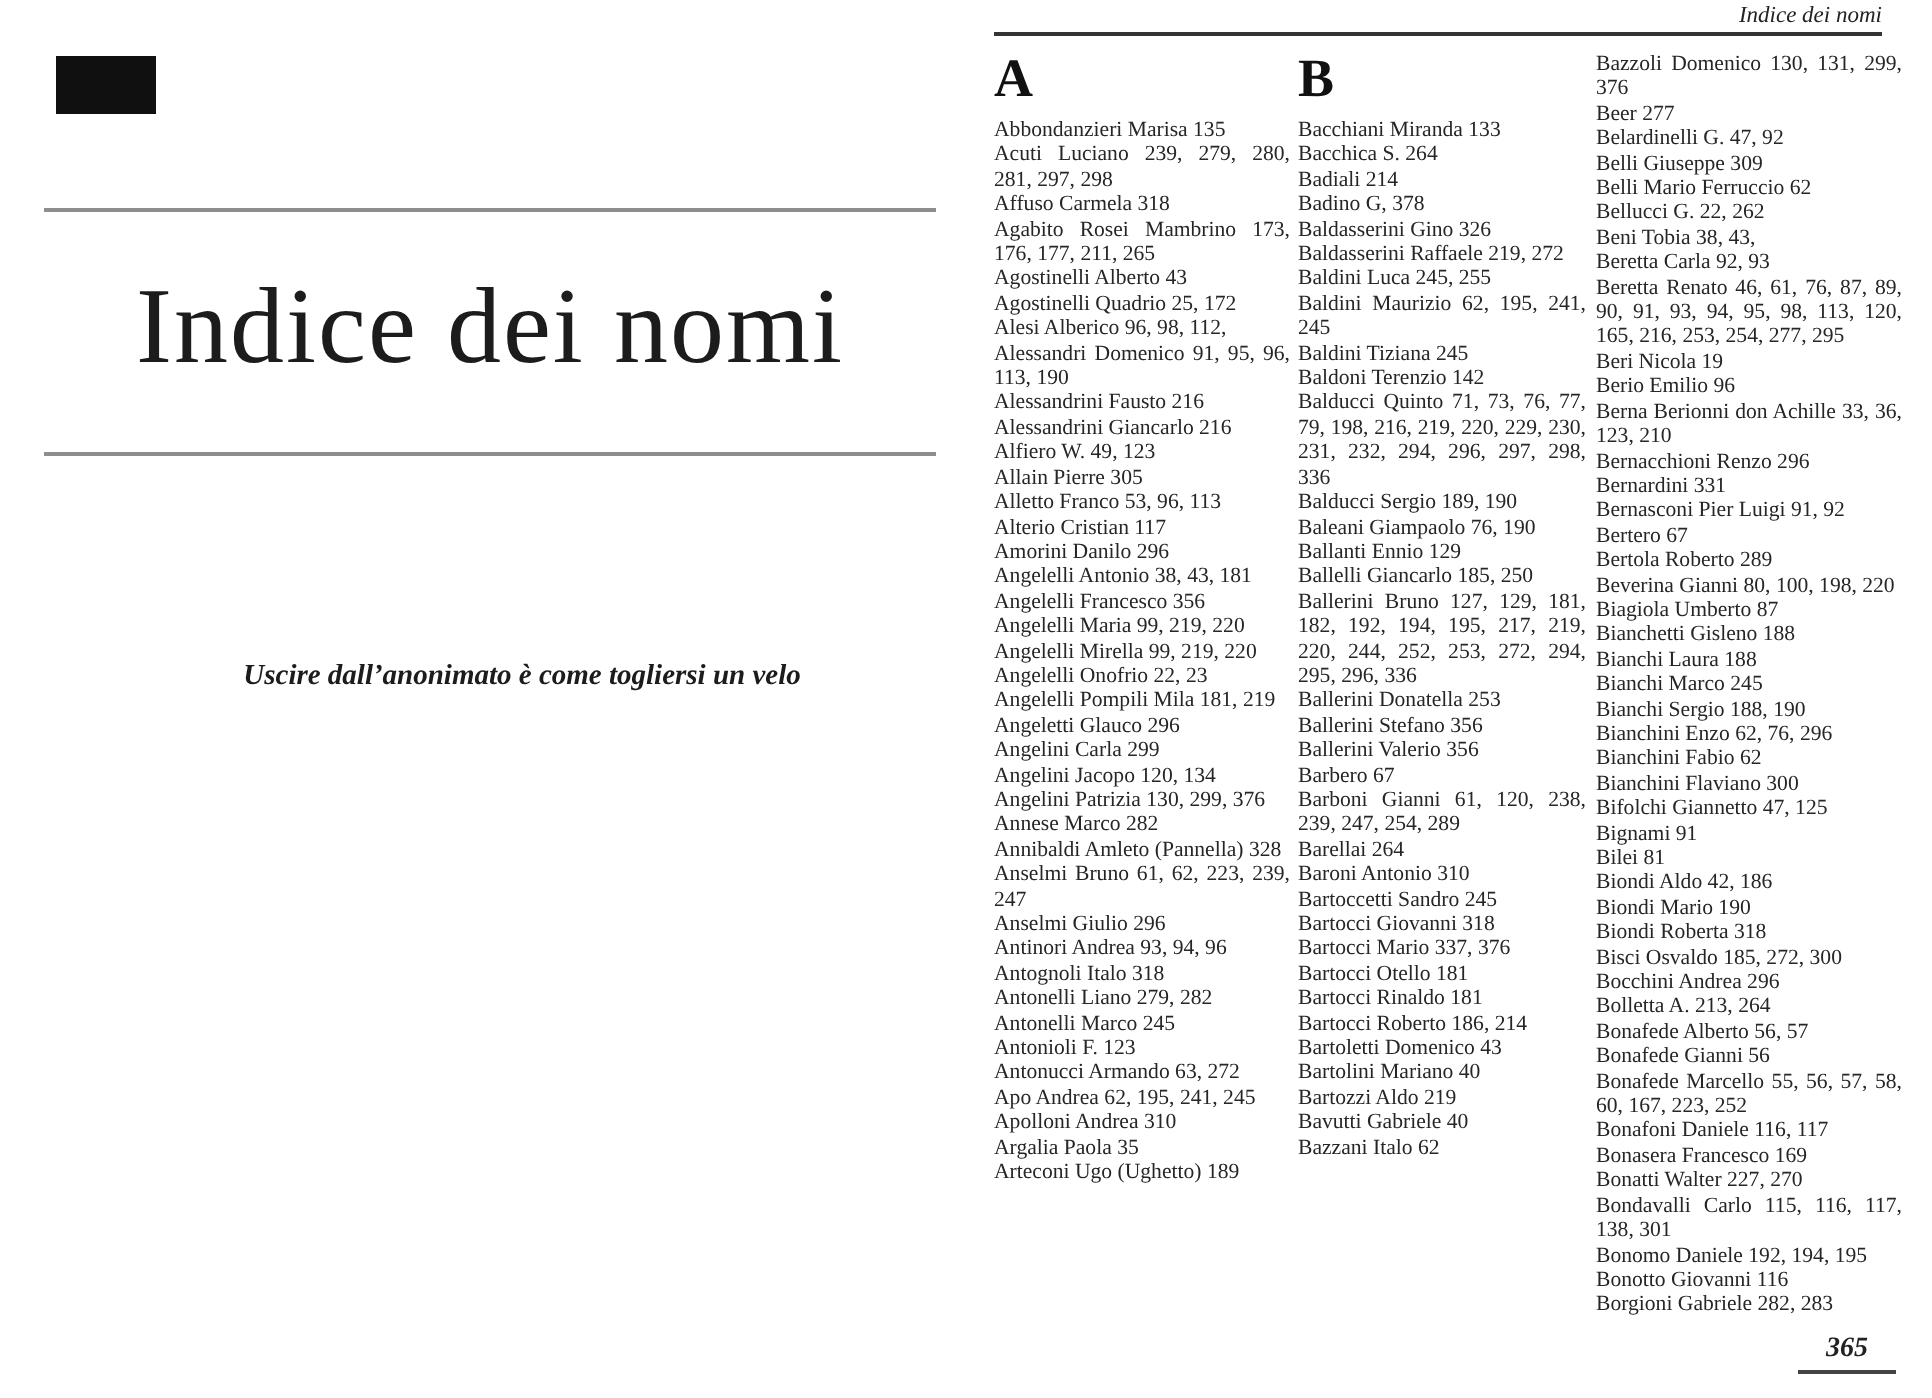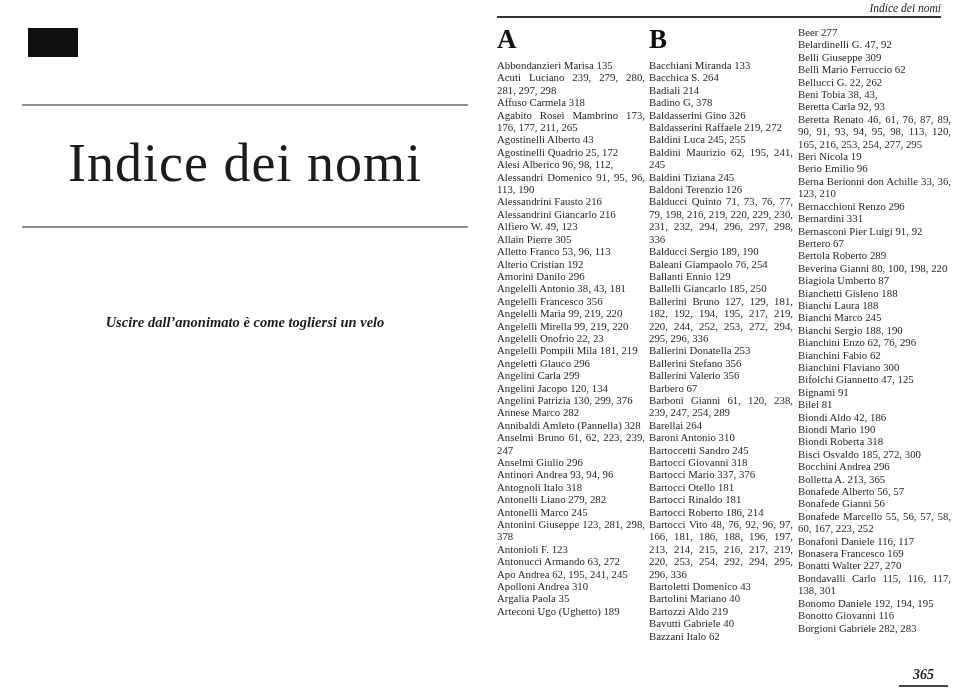--- a/index.html
+++ b/index.html
@@ -11,21 +11,21 @@
   .tab-mark{position:absolute;left:28px;top:28px;width:50px;height:29px;background:#101010;}
   .rule{position:absolute;left:22px;width:446px;height:2px;background:#8d8d8d;}
   .rule-top{top:104px;}
   .rule-bottom{top:226px;}
   .chapter-title{
     position:absolute;left:0;top:136px;width:490px;margin:0;
     text-align:center;font-weight:400;font-size:54px;line-height:1;
     letter-spacing:1px;color:#1c1c1c;
   }
   .epigraph{
-    position:absolute;left:0;top:314px;width:490px;margin:0;
+    position:absolute;left:0;top:314px;width:490px;margin:16px;
     text-align:center;font-style:italic;font-weight:700;font-size:14.5px;color:#1c1c1c;
   }
   
   .running-header{
     position:absolute;left:497px;top:2px;width:444px;
     text-align:right;font-style:italic;font-size:11.5px;color:#222;
   }
   .header-rule{position:absolute;left:497px;top:16px;width:444px;height:2px;background:#333;}
   .columns{position:absolute;left:497px;top:26px;width:454px;display:flex;}
   .col1{width:148px;margin-right:4px;}
@@ -66,91 +66,90 @@
           <p class="entry">Agabito Rosei Mambrino 173, 176, 177, 211, 265</p>
           <p class="entry">Agostinelli Alberto 43</p>
           <p class="entry">Agostinelli Quadrio 25, 172</p>
           <p class="entry">Alesi Alberico 96, 98, 112,</p>
           <p class="entry">Alessandri Domenico 91, 95, 96, 113, 190</p>
           <p class="entry">Alessandrini Fausto 216</p>
           <p class="entry">Alessandrini Giancarlo 216</p>
           <p class="entry">Alfiero W. 49, 123</p>
           <p class="entry">Allain Pierre 305</p>
           <p class="entry">Alletto Franco 53, 96, 113</p>
-          <p class="entry">Alterio Cristian 192</p>
+          <p class="entry">Alterio Cristian 117</p>
           <p class="entry">Amorini Danilo 296</p>
           <p class="entry">Angelelli Antonio 38, 43, 181</p>
           <p class="entry">Angelelli Francesco 356</p>
           <p class="entry">Angelelli Maria 99, 219, 220</p>
           <p class="entry">Angelelli Mirella 99, 219, 220</p>
           <p class="entry">Angelelli Onofrio 22, 23</p>
           <p class="entry">Angelelli Pompili Mila 181, 219</p>
           <p class="entry">Angeletti Glauco 296</p>
           <p class="entry">Angelini Carla 299</p>
           <p class="entry">Angelini Jacopo 120, 134</p>
           <p class="entry">Angelini Patrizia 130, 299, 376</p>
           <p class="entry">Annese Marco 282</p>
           <p class="entry">Annibaldi Amleto (Pannella) 328</p>
           <p class="entry">Anselmi Bruno 61, 62, 223, 239, 247</p>
           <p class="entry">Anselmi Giulio 296</p>
           <p class="entry">Antinori Andrea 93, 94, 96</p>
           <p class="entry">Antognoli Italo 318</p>
           <p class="entry">Antonelli Liano 279, 282</p>
           <p class="entry">Antonelli Marco 245</p>
-          <p class="entry">Antonini Giuseppe 123, 281, 298, 378</p>
           <p class="entry">Antonioli F. 123</p>
           <p class="entry">Antonucci Armando 63, 272</p>
           <p class="entry">Apo Andrea 62, 195, 241, 245</p>
           <p class="entry">Apolloni Andrea 310</p>
           <p class="entry">Argalia Paola 35</p>
           <p class="entry">Arteconi Ugo (Ughetto) 189</p>
         </div>
     </div>
     <div class="col2">
       <h2 class="letter">B</h2>
       <div>
           <p class="entry">Bacchiani Miranda 133</p>
           <p class="entry">Bacchica S. 264</p>
           <p class="entry">Badiali 214</p>
           <p class="entry">Badino G, 378</p>
           <p class="entry">Baldasserini Gino 326</p>
           <p class="entry">Baldasserini Raffaele 219, 272</p>
           <p class="entry">Baldini Luca 245, 255</p>
           <p class="entry">Baldini Maurizio 62, 195, 241, 245</p>
           <p class="entry">Baldini Tiziana 245</p>
-          <p class="entry">Baldoni Terenzio 126</p>
+          <p class="entry">Baldoni Terenzio 142</p>
           <p class="entry">Balducci Quinto 71, 73, 76, 77, 79, 198, 216, 219, 220, 229, 230, 231, 232, 294, 296, 297, 298, 336</p>
           <p class="entry">Balducci Sergio 189, 190</p>
-          <p class="entry">Baleani Giampaolo 76, 254</p>
+          <p class="entry">Baleani Giampaolo 76, 190</p>
           <p class="entry">Ballanti Ennio 129</p>
           <p class="entry">Ballelli Giancarlo 185, 250</p>
           <p class="entry">Ballerini Bruno 127, 129, 181, 182, 192, 194, 195, 217, 219, 220, 244, 252, 253, 272, 294, 295, 296, 336</p>
           <p class="entry">Ballerini Donatella 253</p>
           <p class="entry">Ballerini Stefano 356</p>
           <p class="entry">Ballerini Valerio 356</p>
           <p class="entry">Barbero 67</p>
           <p class="entry">Barboni Gianni 61, 120, 238, 239, 247, 254, 289</p>
           <p class="entry">Barellai 264</p>
           <p class="entry">Baroni Antonio 310</p>
           <p class="entry">Bartoccetti Sandro 245</p>
           <p class="entry">Bartocci Giovanni 318</p>
           <p class="entry">Bartocci Mario 337, 376</p>
           <p class="entry">Bartocci Otello 181</p>
           <p class="entry">Bartocci Rinaldo 181</p>
           <p class="entry">Bartocci Roberto 186, 214</p>
-          <p class="entry">Bartocci Vito 48, 76, 92, 96, 97, 166, 181, 186, 188, 196, 197, 213, 214, 215, 216, 217, 219, 220, 253, 254, 292, 294, 295, 296, 336</p>
           <p class="entry">Bartoletti Domenico 43</p>
           <p class="entry">Bartolini Mariano 40</p>
           <p class="entry">Bartozzi Aldo 219</p>
           <p class="entry">Bavutti Gabriele 40</p>
           <p class="entry">Bazzani Italo 62</p>
         </div>
     </div>
     <div class="col3">
       <div>
+          <p class="entry">Bazzoli Domenico 130, 131, 299, 376</p>
           <p class="entry">Beer 277</p>
           <p class="entry">Belardinelli G. 47, 92</p>
           <p class="entry">Belli Giuseppe 309</p>
           <p class="entry">Belli Mario Ferruccio 62</p>
           <p class="entry">Bellucci G. 22, 262</p>
           <p class="entry">Beni Tobia 38, 43,</p>
           <p class="entry">Beretta Carla 92, 93</p>
           <p class="entry">Beretta Renato 46, 61, 76, 87, 89, 90, 91, 93, 94, 95, 98, 113, 120, 165, 216, 253, 254, 277, 295</p>
           <p class="entry">Beri Nicola 19</p>
           <p class="entry">Berio Emilio 96</p>
@@ -170,21 +169,21 @@
           <p class="entry">Bianchini Fabio 62</p>
           <p class="entry">Bianchini Flaviano 300</p>
           <p class="entry">Bifolchi Giannetto 47, 125</p>
           <p class="entry">Bignami 91</p>
           <p class="entry">Bilei 81</p>
           <p class="entry">Biondi Aldo 42, 186</p>
           <p class="entry">Biondi Mario 190</p>
           <p class="entry">Biondi Roberta 318</p>
           <p class="entry">Bisci Osvaldo 185, 272, 300</p>
           <p class="entry">Bocchini Andrea 296</p>
-          <p class="entry">Bolletta A. 213, 365</p>
+          <p class="entry">Bolletta A. 213, 264</p>
           <p class="entry">Bonafede Alberto 56, 57</p>
           <p class="entry">Bonafede Gianni 56</p>
           <p class="entry">Bonafede Marcello 55, 56, 57, 58, 60, 167, 223, 252</p>
           <p class="entry">Bonafoni Daniele 116, 117</p>
           <p class="entry">Bonasera Francesco 169</p>
           <p class="entry">Bonatti Walter 227, 270</p>
           <p class="entry">Bondavalli Carlo 115, 116, 117, 138, 301</p>
           <p class="entry">Bonomo Daniele 192, 194, 195</p>
           <p class="entry">Bonotto Giovanni 116</p>
           <p class="entry">Borgioni Gabriele 282, 283</p>

